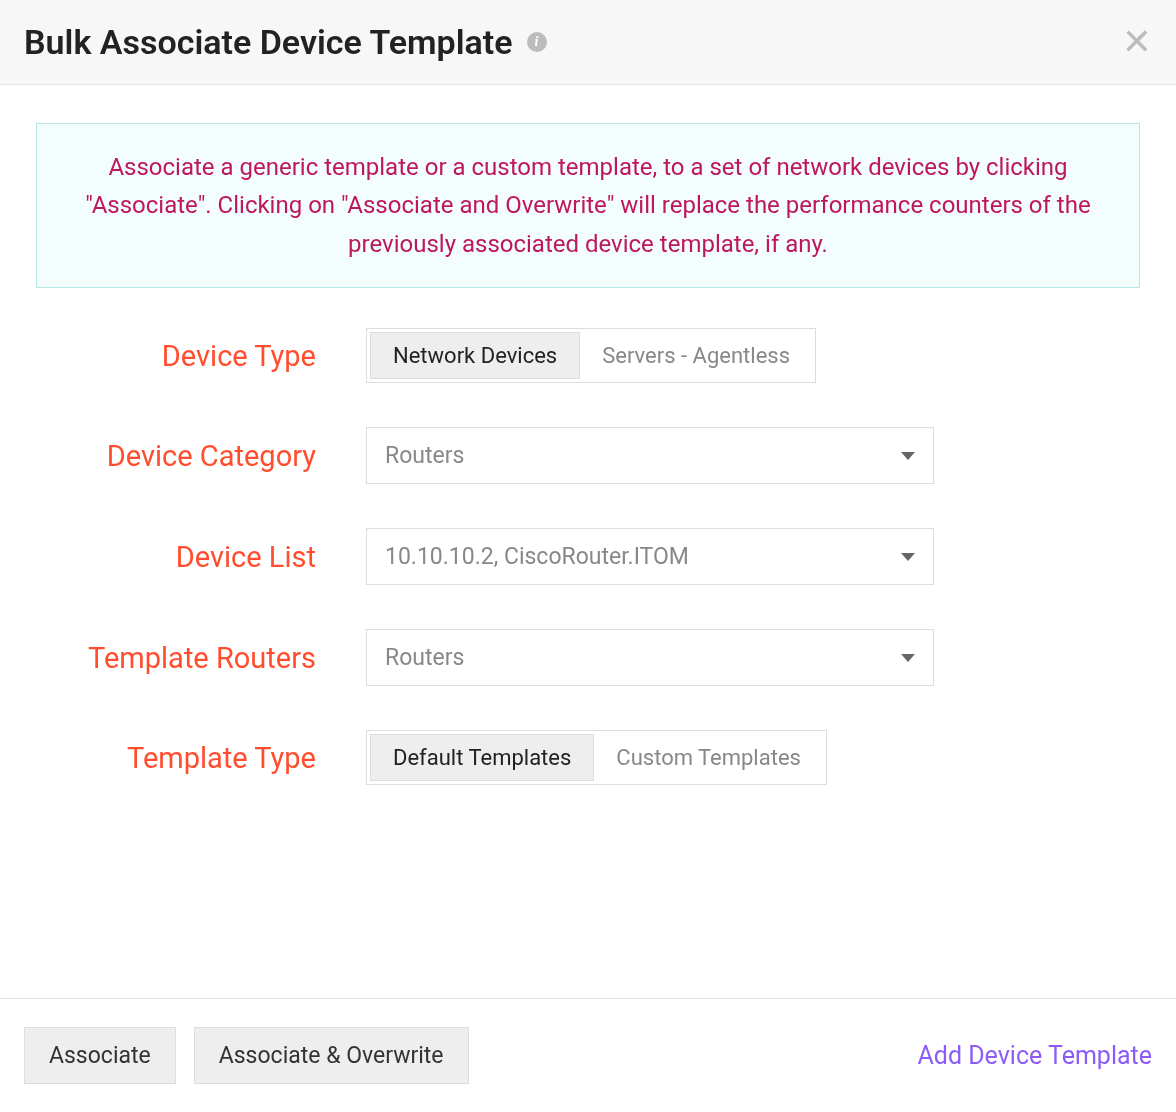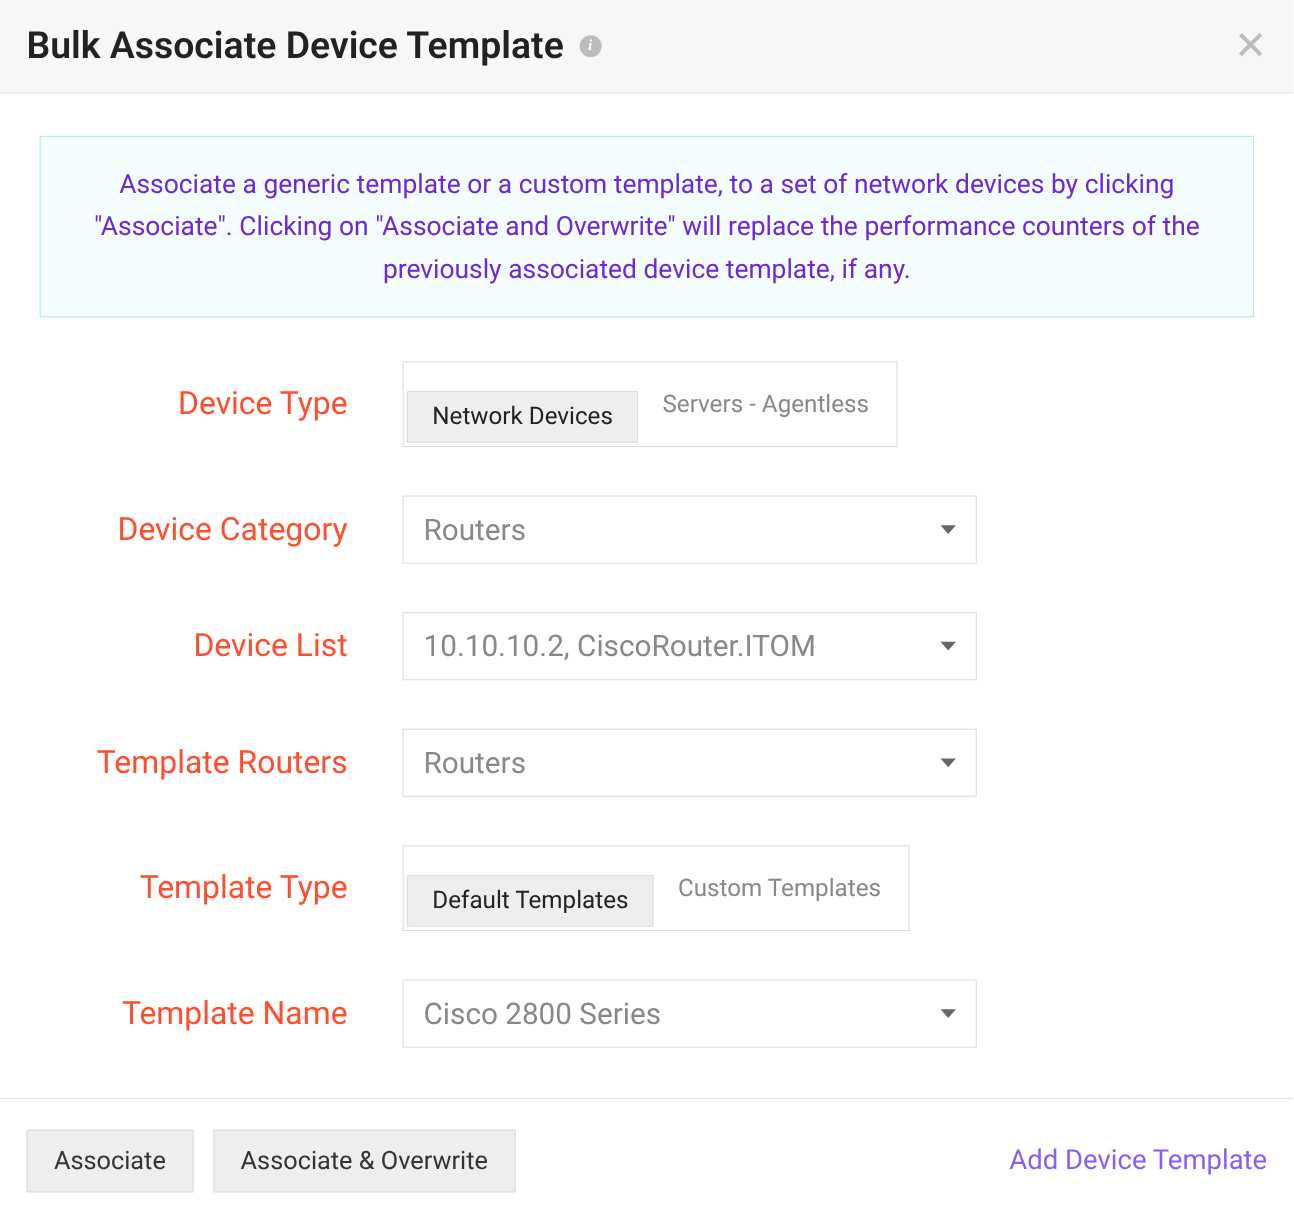--- a/index.html
+++ b/index.html
@@ -64,21 +64,21 @@
       padding: 38px 36px 20px;
       overflow: auto;
     }
     .info-box {
       border: 1px solid #b8e6e6;
       background: #f3fdfd;
       padding: 24px 36px;
       text-align: center;
       font-size: 24px;
       line-height: 1.6;
-      color: #6d28d9;
+      color: #be185d;
       margin-bottom: 40px;
     }
     .form-row {
       display: flex;
       align-items: center;
       margin-bottom: 44px;
     }
     .form-label {
       width: 330px;
       text-align: right;
@@ -101,27 +101,26 @@
       font-size: 22px;
       cursor: pointer;
       color: #888;
       background: transparent;
       border: none;
     }
     .toggle-btn.active {
       background: #eeeeee;
       color: #222;
       border: 1px solid #ddd;
-      margin-top: 23px;
     }
     .select {
-      width: 522px;
+      width: 568px;
       border: 1px solid #ddd;
       padding: 14px 18px;
-      font-size: 27px;
+      font-size: 23px;
       color: #888;
       display: flex;
       align-items: center;
       justify-content: space-between;
       cursor: pointer;
       background: #fff;
     }
     .chevron {
       width: 0;
       height: 0;
@@ -217,29 +216,20 @@
     <div class="form-row">
       <div class="form-label">Template Type</div>
       <div class="form-control">
         <div class="toggle-group">
           <button class="toggle-btn active">Default Templates</button>
           <button class="toggle-btn">Custom Templates</button>
         </div>
       </div>
     </div>
 
-    <div class="form-row">
-      <div class="form-label">Template Name</div>
-      <div class="form-control">
-        <div class="select">
-          <span>Cisco 2800 Series</span>
-          <span class="chevron"></span>
-        </div>
-      </div>
-    </div>
 
   </div>
 
   <div class="footer">
     <div class="footer-left">
       <button class="btn">Associate</button>
       <button class="btn">Associate &amp; Overwrite</button>
     </div>
     <a class="link">Add Device Template</a>
   </div>

